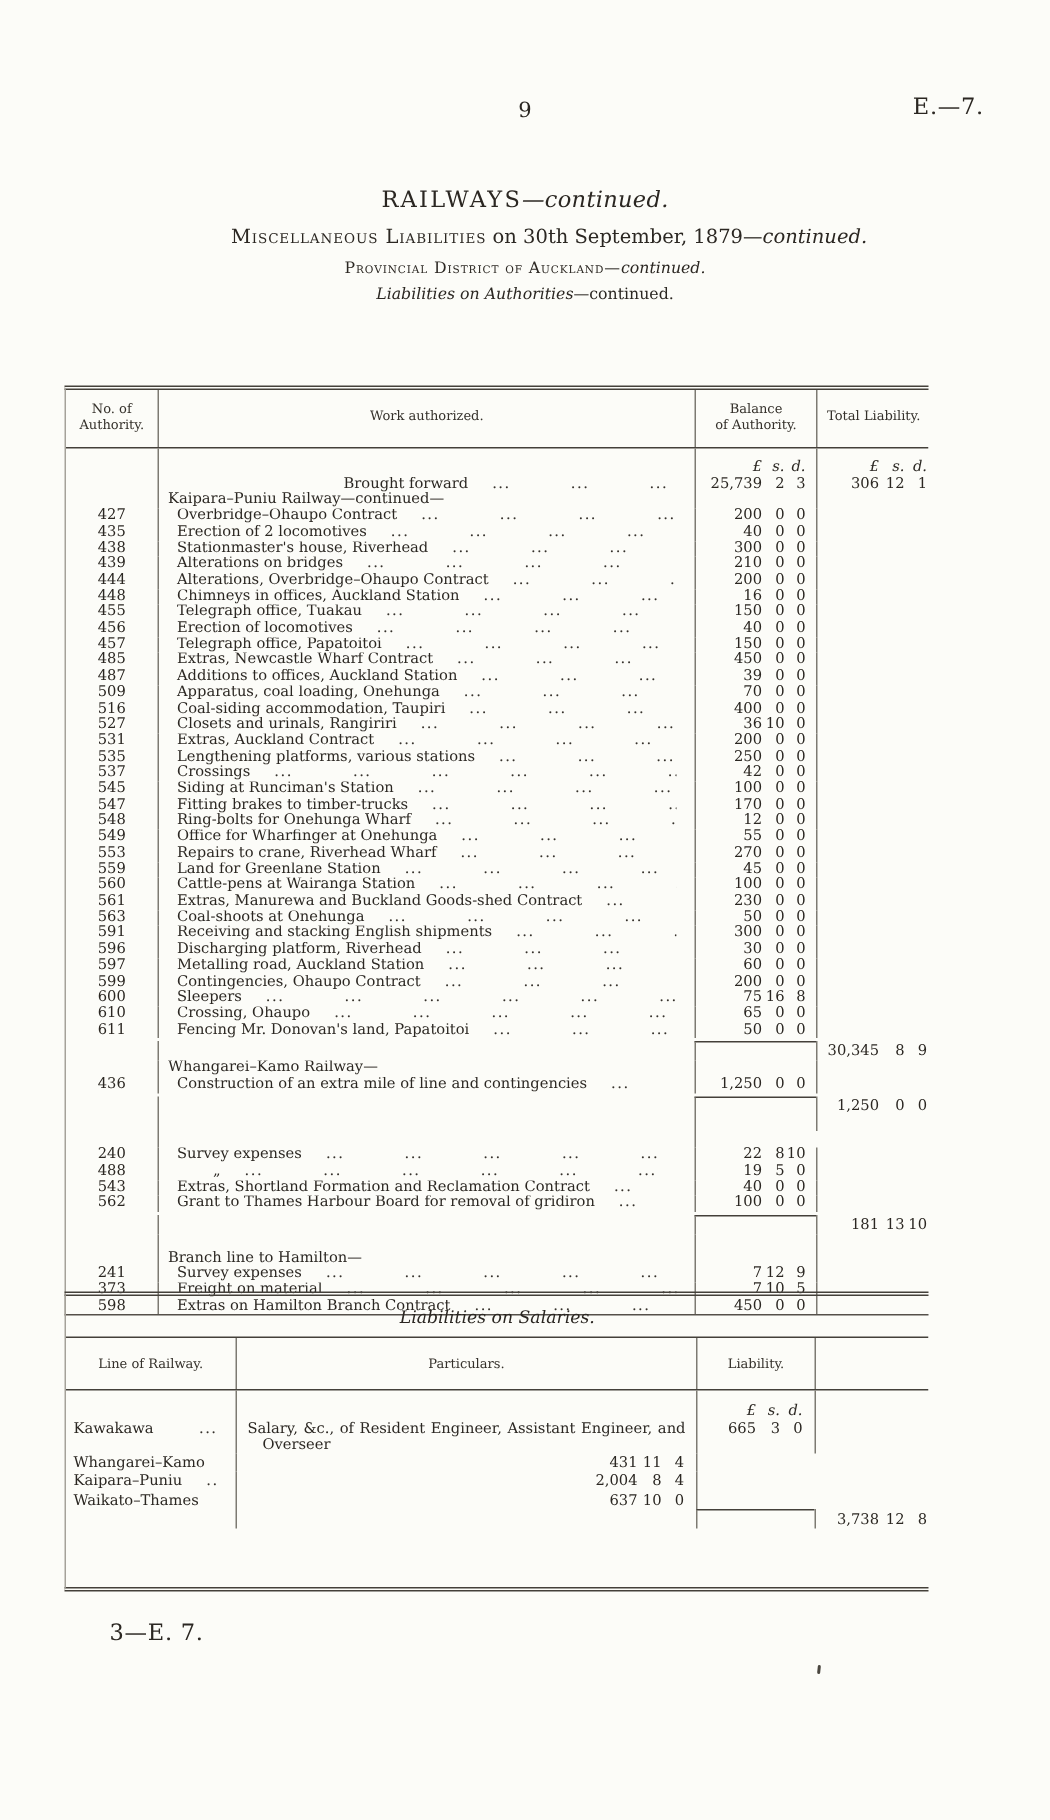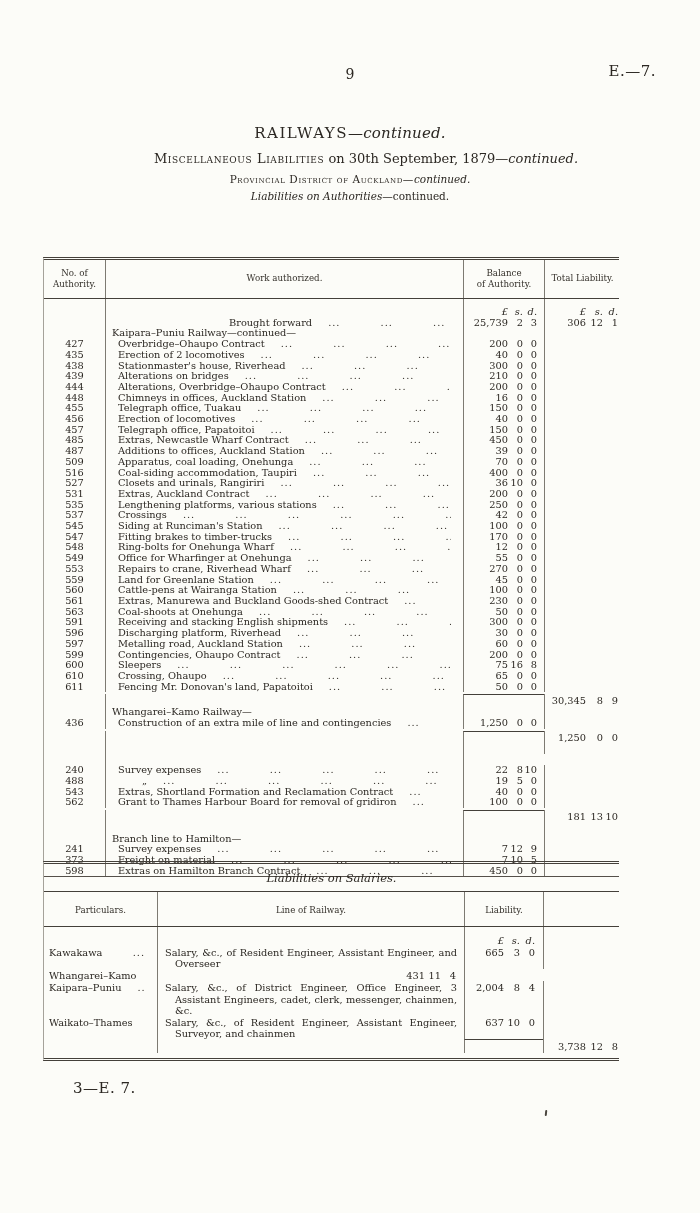--- a/index.html
+++ b/index.html
@@ -761,22 +761,22 @@
             <span class="as">17</span>
             <span class="ad">10</span>
           </div>
         </div>
       </div>
   </div>
 
   <div class="t2">
     <div class="t2title">Liabilities on Salaries.</div>
     <div class="t2h">
+      <div class="hc" style="padding-top:13px;">Line of Railway.</div>
       <div class="hc" style="padding-top:13px;">Particulars.</div>
-      <div class="hc" style="padding-top:13px;">Line of Railway.</div>
       <div class="hc" style="padding-top:13px;">Liability.</div>
       <div class="hc"></div>
     </div>
     <div class="t2b" id="t2body">
         <div class="t2r sr-cur">
           <div class="c s1"></div>
           <div class="c s2"></div>
           <div class="c s3 amt cur">
             <span><i>£</i></span>
             <span><i>s.</i></span>
@@ -807,34 +807,32 @@
             <span class="as">11</span>
             <span class="ad">4</span>
           </div>
           <div class="c s4"></div>
         </div>
         <div class="t2r sr-row">
           <div class="c s1">
             <span class="wtext">Kaipara–Puniu</span>
             <span class="lead">...</span>
           </div>
-          <div class="c s2 part">Salary, &amp;c., of District Engineer, Office Engineer, 3 Assistant Engineers, cadet, clerk, messenger, chainmen, &amp;c.</div>
           <div class="c s3 amt">
             <span class="al">2,004</span>
             <span class="as">8</span>
             <span class="ad">4</span>
           </div>
           <div class="c s4"></div>
         </div>
         <div class="t2r sr-row">
           <div class="c s1">
             <span class="wtext">Waikato–Thames</span>
             <span class="lead">...</span>
           </div>
-          <div class="c s2 part">Salary, &amp;c., of Resident Engineer, Assistant Engineer, Surveyor, and chainmen</div>
           <div class="c s3 amt">
             <span class="al">637</span>
             <span class="as">10</span>
             <span class="ad">0</span>
           </div>
           <div class="c s4"></div>
         </div>
         <div class="t2r sr-subtot">
           <div class="c s1"></div>
           <div class="c s2"></div>

